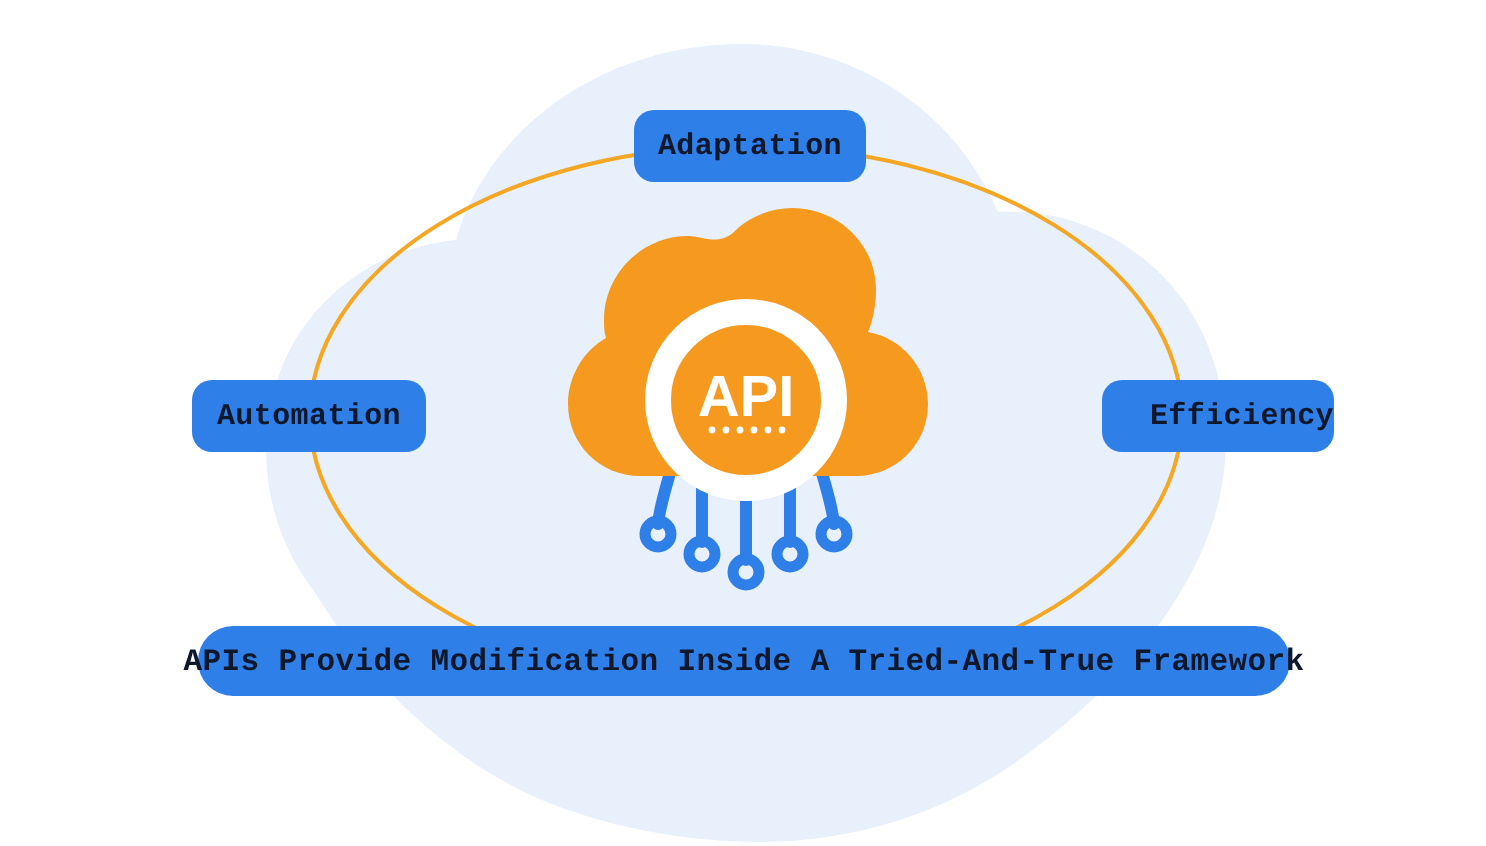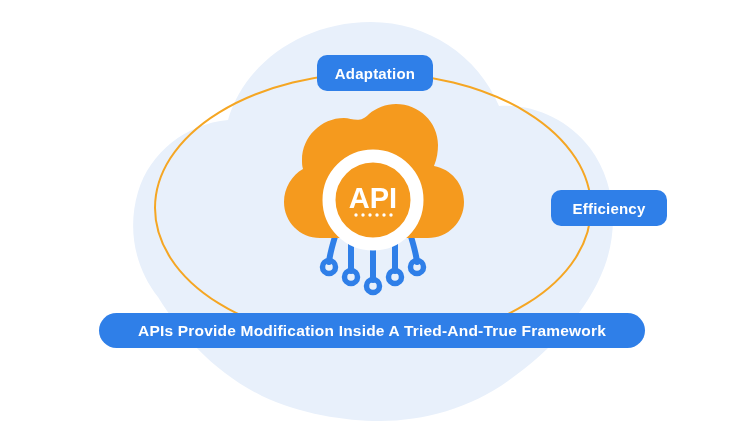--- a/index.html
+++ b/index.html
@@ -24,26 +24,27 @@
     top: 0;
     width: 743px;
     height: 423px;
   }
   .badge {
     position: absolute;
     display: flex;
     align-items: center;
     justify-content: center;
     background: #2f7fe8;
-    color: #ffffff;
+    color: #0f172a;
     border-radius: 10px;
     font-weight: bold;
     letter-spacing: 0.2px;
     white-space: nowrap;
     box-sizing: border-box;
+    font-family: Liberation Mono, monospace;
   }
   .badge-pill {
     border-radius: 18px;
     justify-content: center;
   }
   #badge-adaptation {
     left: 317px;
     top: 55px;
     width: 116px;
     height: 36px;
@@ -55,20 +56,21 @@
     width: 117px;
     height: 36px;
     font-size: 15px;
   }
   #badge-efficiency {
     left: 551px;
     top: 190px;
     width: 116px;
     height: 36px;
     font-size: 15px;
+    justify-content: flex-end;
   }
   #banner-statement {
     left: 99px;
     top: 313px;
     width: 546px;
     height: 35px;
     font-size: 15.5px;
     border-radius: 17.5px;
   }
 </style>
@@ -138,20 +140,23 @@
       <circle cx="391" cy="215" r="1.7" fill="#ffffff"></circle>
     </g>
 
     <text id="api-label" x="373" y="208" fill="#ffffff" font-family="Liberation Sans, sans-serif" font-size="29" font-weight="bold" text-anchor="middle">API</text>
   </svg>
 
   <div class="badge" id="badge-adaptation">
     <span>Adaptation</span>
   </div>
 
+  <div class="badge" id="badge-automation">
+    <span>Automation</span>
+  </div>
 
   <div class="badge" id="badge-efficiency">
     <span>Efficiency</span>
   </div>
 
   <div class="badge badge-pill" id="banner-statement">
     <span>APIs Provide Modification Inside A Tried-And-True Framework</span>
   </div>
 
 </div>

